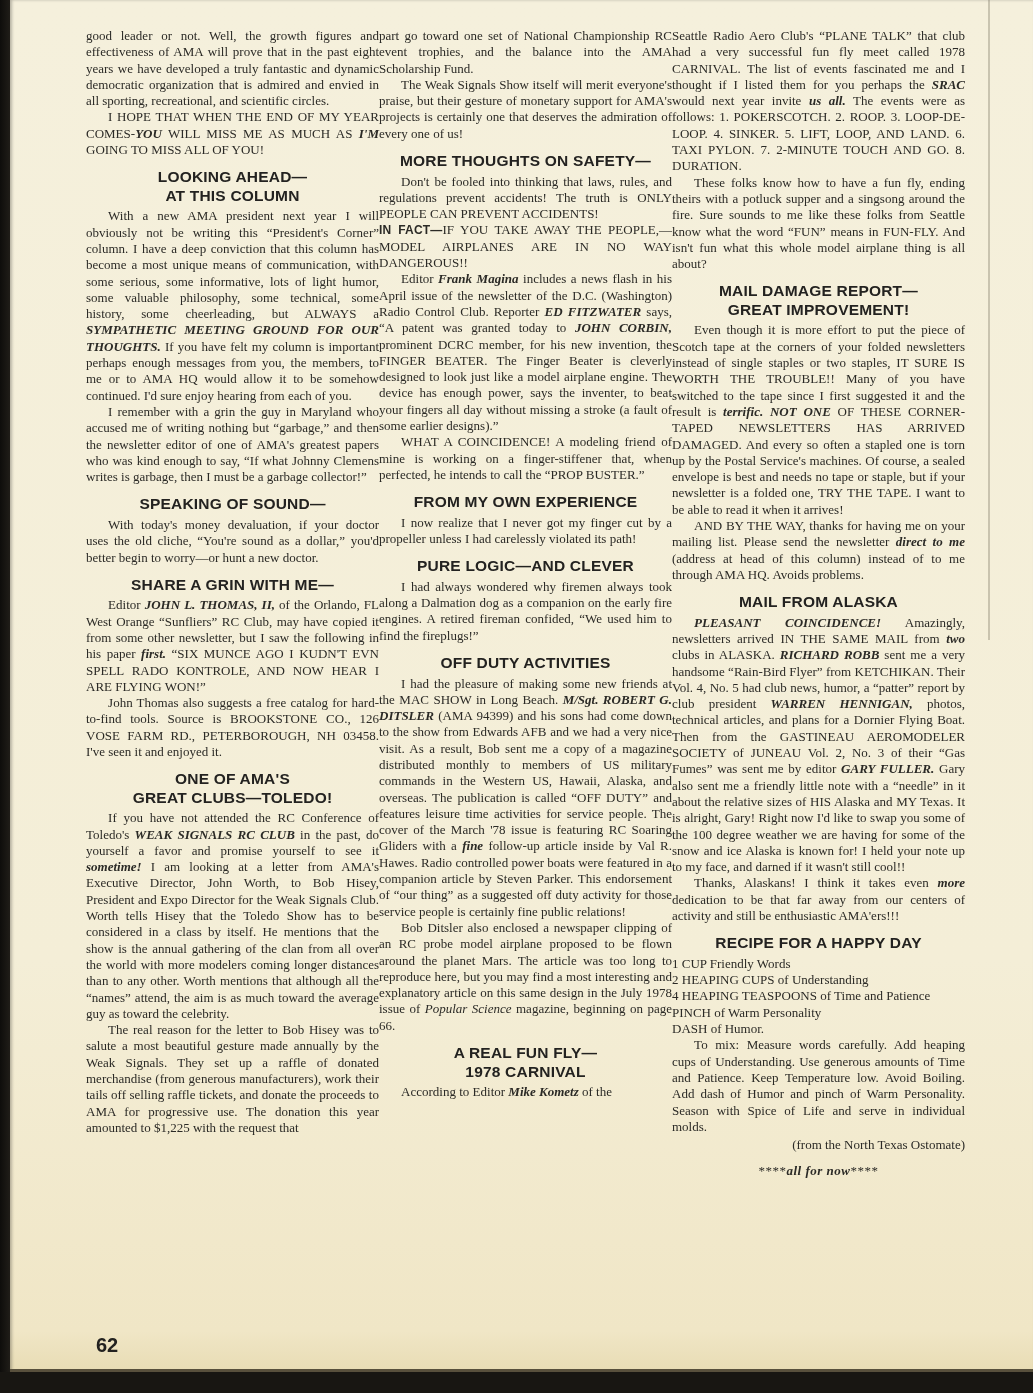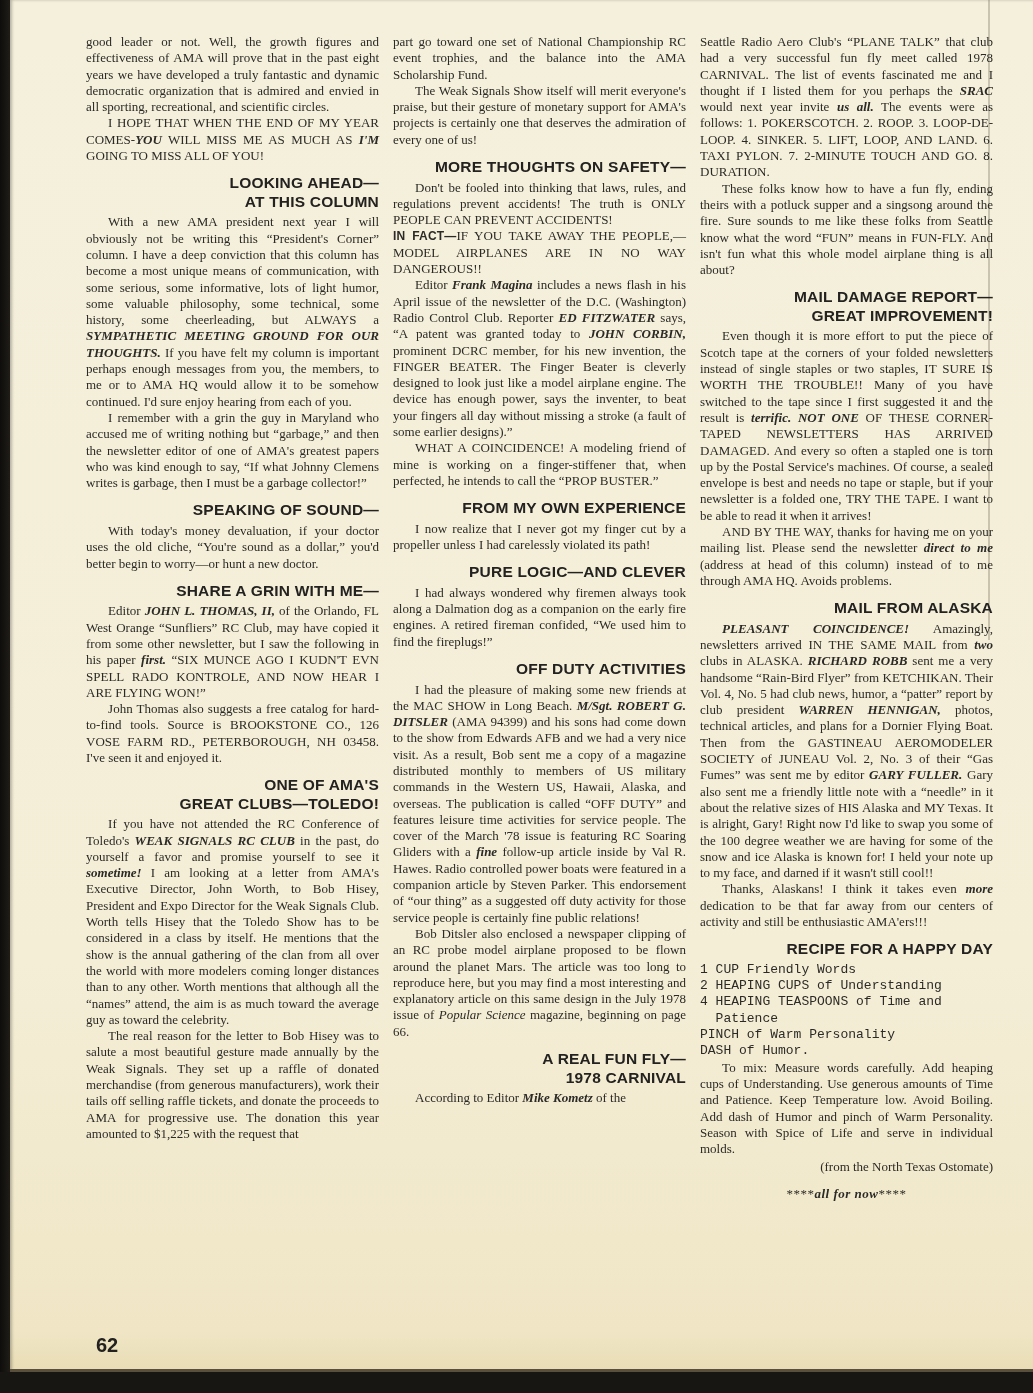--- a/index.html
+++ b/index.html
@@ -12,38 +12,38 @@
   .paper{
     position:absolute;left:10px;top:0;right:0;height:1372px;
     background:linear-gradient(180deg,#f5f0dc 0%,#f4eed7 70%,#f0e6c6 97%,#e8dcb4 100%);
     box-shadow:inset 2px 0 3px rgba(0,0,0,.25);
   }
   .edge-line{
     position:absolute;top:0;left:978px;width:2px;height:640px;
     background:rgba(120,115,95,.35);
   }
   .columns{
-    position:absolute;left:76px;top:34px;
-    display:flex;gap:14px;
+    position:absolute;left:76px;top:28px;
+    display:flex;
     width:908px;height:1292px;overflow:hidden;
   }
   .col{width:293px;color:#2b2a26;font-size:13px;line-height:16.3px;}
   .blk{text-align:justify;margin:0;}
   .blk b{font-weight:bold;font-style:italic;}
   .blk i{font-style:italic;}
   .h{
     font-family:"Liberation Sans", sans-serif;
     font-weight:bold;font-size:15.5px;line-height:18.5px;
-    margin:10px 0 3px 0;white-space:pre-line;text-align:right;
+    margin:10px 0 3px 0;white-space:pre-line;text-align:center;
     letter-spacing:.2px;color:#232220;
   }
   .hspan{font-family:"Liberation Sans", sans-serif;font-weight:bold;font-size:12px;letter-spacing:.2px;}
   .p{text-indent:1.7em;}
   .p0{text-indent:0;}
-  .li{padding-left:1.2em;text-indent:-1.2em;text-align:left;font-family:Liberation Mono, monospace;}
+  .li{padding-left:1.2em;text-indent:-1.2em;text-align:left;}
   .right{text-align:right;text-indent:0;margin-top:2px;}
   .center{text-align:center;text-indent:0;margin-top:10px;letter-spacing:.5px;}
   .footer{
     position:absolute;left:86px;top:1334px;
     font-family:"Liberation Sans", sans-serif;color:#232220;
     display:flex;align-items:baseline;gap:26px;flex-direction:column;
   }
   .footer .num{font-weight:bold;font-size:20px;}
   .footer .mag{font-size:20px;letter-spacing:.3px;}
   .bottom-bar{

